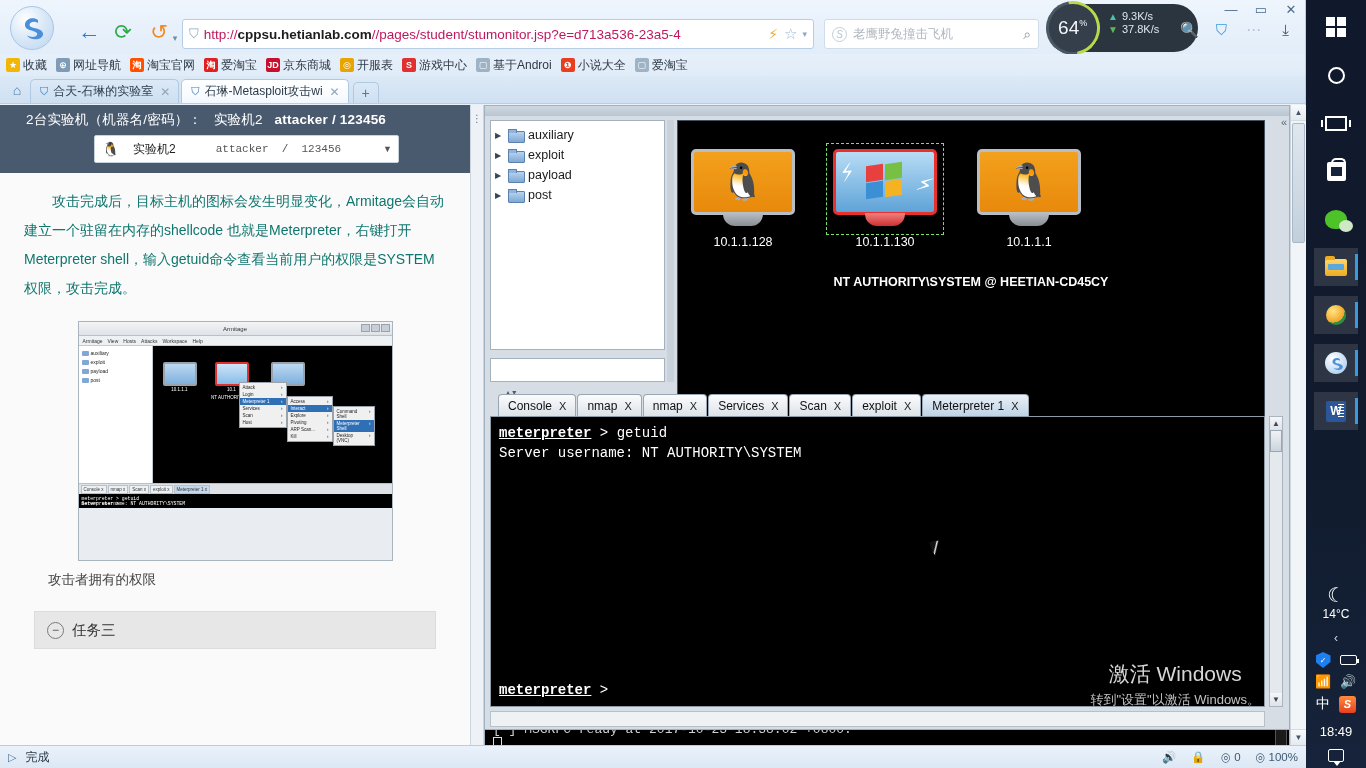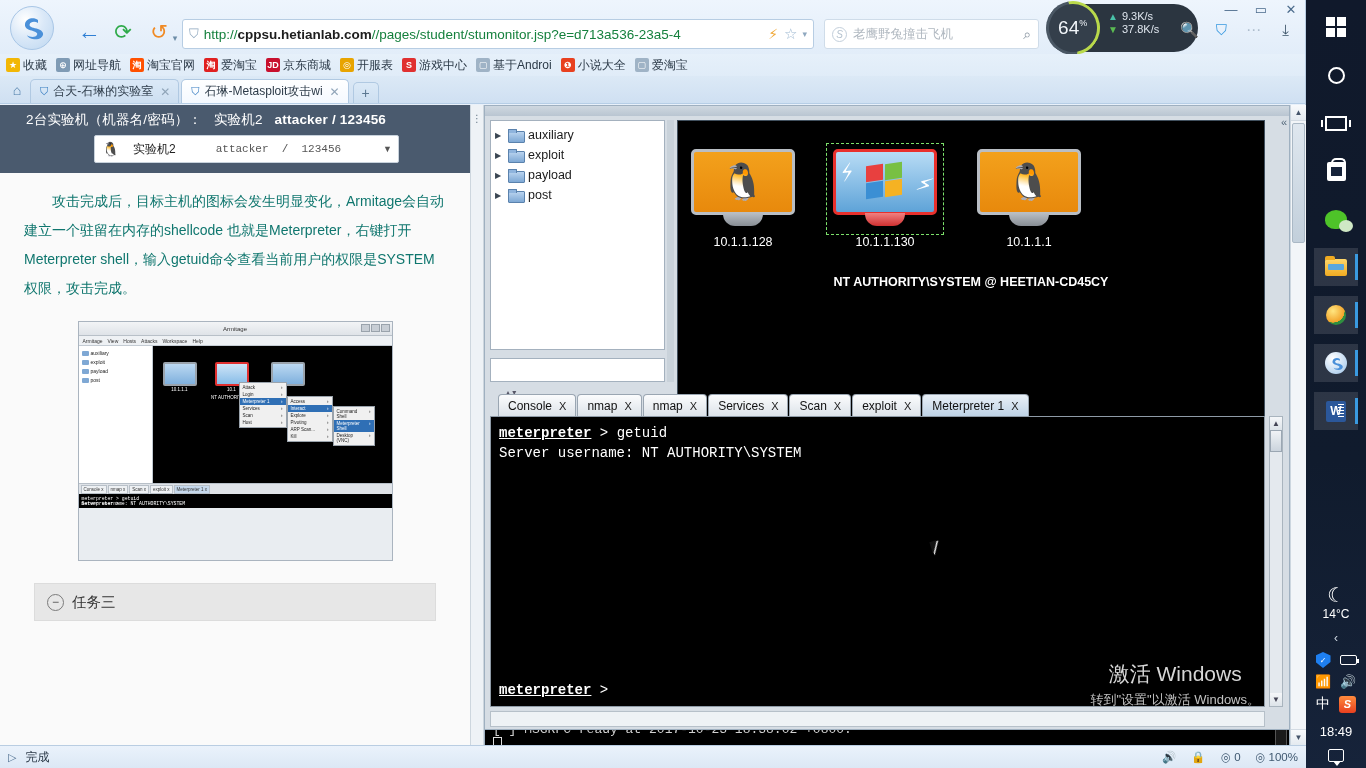--- a/index.html
+++ b/index.html
@@ -51,21 +51,21 @@
     background: #fff; border: 1px solid #b7cde3; border-radius: 3px;
     display: flex; align-items: center; padding: 0 6px;
   }
   .url-shield { color: #8fa8bf; font-size: 13px; margin-right: 5px; }
   .url-text {
     flex: 1; font-size: 13.5px; color: #9aa6b1;
     white-space: nowrap; overflow: hidden;
     font-family: "Liberation Sans", sans-serif;
   }
   .url-text b { color: #1d1d1d; font-weight: 700; }
-  .url-text i { font-style: normal; color: #15803d; }
+  .url-text i { font-style: normal; color: #be185d; }
   .url-lightning { color: #f0a93a; font-size: 14px; margin: 0 3px; }
   .url-star { color: #9fb9d2; font-size: 15px; margin: 0 3px; }
   .url-caret { color: #8fa8bf; font-size: 9px; margin-left: 2px; }
 
   .searchbar {
     position: absolute; left: 824px; top: 19px;
     width: 215px; height: 30px;
     background: #fff; border: 1px solid #cfdce9; border-radius: 3px;
     display: flex; align-items: center; padding: 0 7px;
   }
@@ -872,20 +872,21 @@
                 <span class="act">Meterpreter 1 x</span>
               </div>
             <div class="mini-console">
               <div>meterpreter &gt; getuid</div>
               <div>Server username: NT AUTHORITY\SYSTEM</div>
               <div class="bot">meterpreter &gt;</div>
             </div>
           </div>
 
 
+          <div class="after-note">攻击者拥有的权限</div>
 
           <div class="task-bar">
             <span class="minus">−</span>
             <span>任务三</span>
           </div>
         </div>
       </div>
 
       <div class="split-handle">⋮</div>
 

